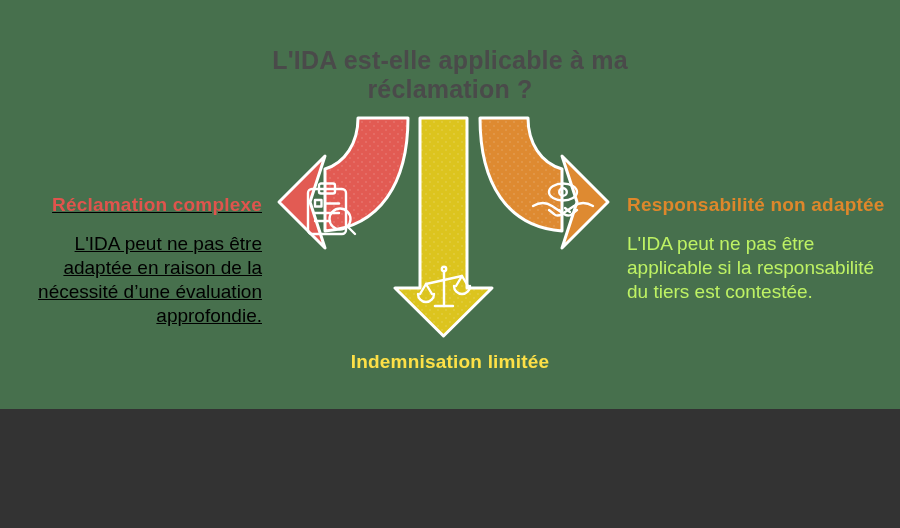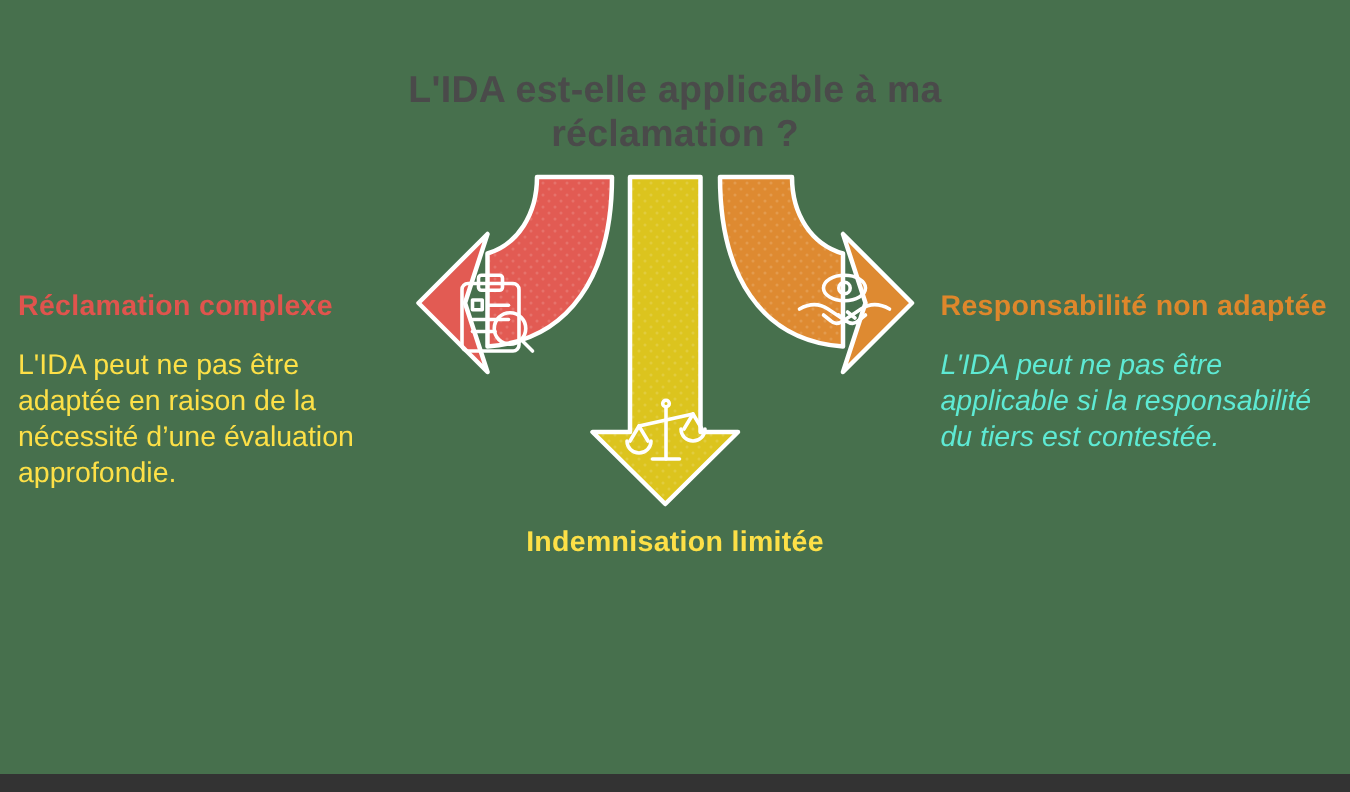--- a/index.html
+++ b/index.html
@@ -1,38 +1,38 @@
 <!DOCTYPE html>
 <html><head>
 <meta charset="utf-8">
 <style>
   html,body{margin:0;padding:0;background:#333;}
   .stage{
     position:relative;
-    width:900px;height:516px;
+    width:900px;height:409px;
     overflow:hidden;
     font-family:"Liberation Sans", sans-serif;
     -webkit-font-smoothing:antialiased;
   }
   .title{
     position:absolute;top:46px;left:220px;width:460px;
     text-align:center;
     font-size:25px;font-weight:bold;line-height:29px;
     letter-spacing:.2px;
   }
   .block{position:absolute;}
   .block .heading{
     font-size:19px;font-weight:bold;line-height:24px;
     letter-spacing:.2px;
   }
   .block .body-text{
     margin-top:15px;
     font-size:19px;line-height:24px;
   }
-  .block-left{top:193px;left:12px;width:250px;}
+  .block-left{top:193px;left:12px;width:250px;text-align:right;text-decoration:underline;}
   .block-right{top:193px;left:627px;width:260px;text-align:left;}
   .block-bottom{top:350px;left:298px;width:304px;text-align:center;}
   .block-bottom .body-text{margin-top:14px;}
   svg.arrows{position:absolute;top:0;left:0;}
   .arrow-shape{stroke:#ffffff;stroke-width:3;stroke-linejoin:round;}
   .icon-stroke{fill:none;stroke:#ffffff;stroke-width:2.4;stroke-linecap:round;stroke-linejoin:round;}
 </style>
 </head>
 <body>
 
@@ -91,25 +91,25 @@
         <circle class="icon-stroke" cx="31" cy="14" r="3.8"></circle>
         <path class="icon-stroke" d="M1,28 C8,24 14,24 20,28 L32,36 C35,38 38,38 40,36 L45,32"></path>
         <path class="icon-stroke" d="M61,28 C54,24 48,24 42,28 L30,36 C27,38 24,38 22,36 L17,32"></path>
         <path class="icon-stroke" d="M27,32 l5,4 M33,30 l5,4"></path>
       </g>
     </g>
   </svg>
 
   <div class="block block-left">
     <div class="heading" style="color: rgb(224, 84, 77);">Réclamation complexe</div>
-    <div class="body-text" style="color: #fde047;">L'IDA peut ne pas être adaptée en raison de la nécessité d’une évaluation approfondie.</div>
+    <div class="body-text" style="color: #000000;">L'IDA peut ne pas être adaptée en raison de la nécessité d’une évaluation approfondie.</div>
   </div>
 
   <div class="block block-right">
     <div class="heading" style="color: rgb(222, 135, 43);">Responsabilité non adaptée</div>
-    <div class="body-text" style="color: #5eead4; font-style: italic;">L'IDA peut ne pas être applicable si la responsabilité du tiers est contestée.</div>
+    <div class="body-text" style="color: #bef264;">L'IDA peut ne pas être applicable si la responsabilité du tiers est contestée.</div>
   </div>
 
   <div class="block block-bottom">
     <div class="heading" style="color: #fde047;">Indemnisation limitée</div>
   </div>
 
 </div>
 
 </body></html>

